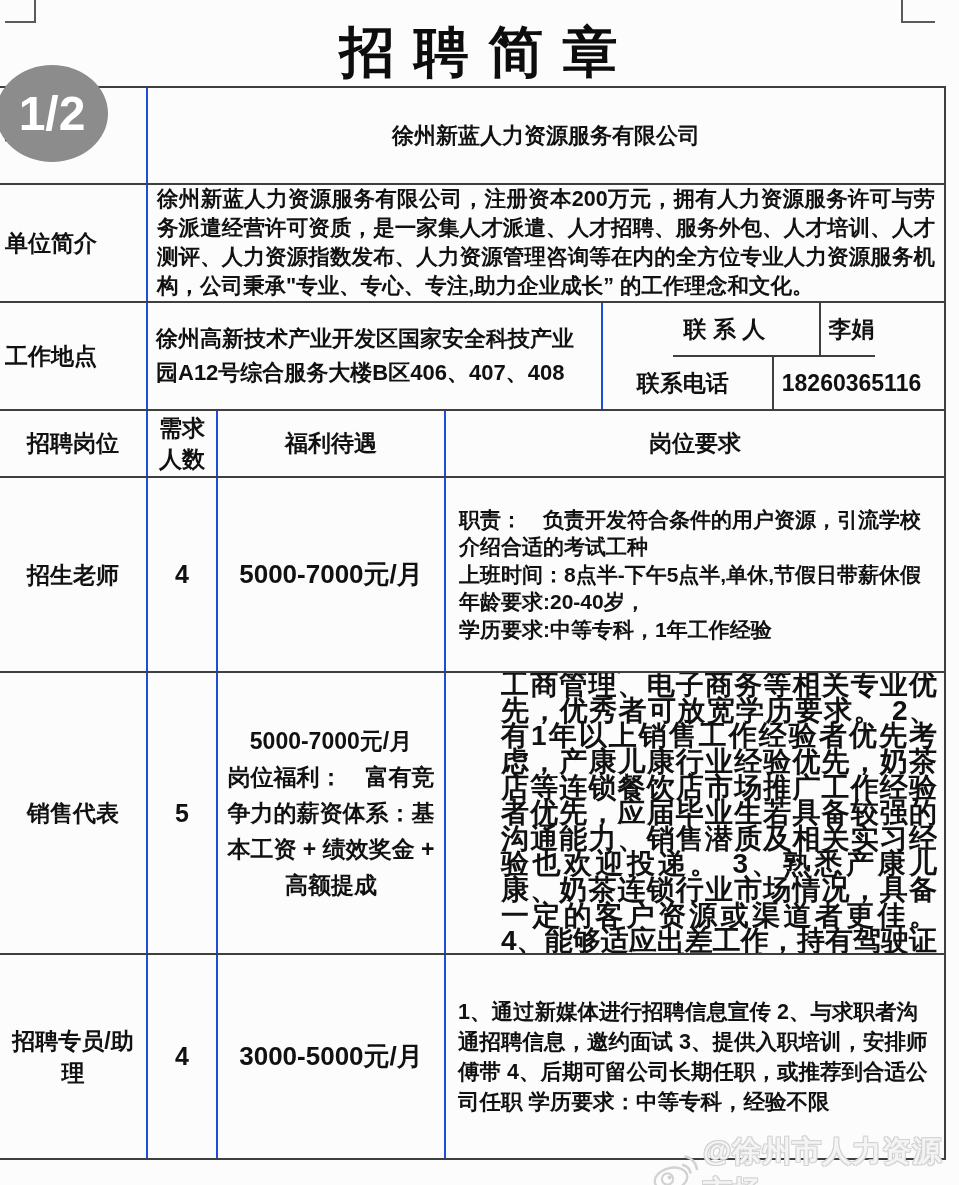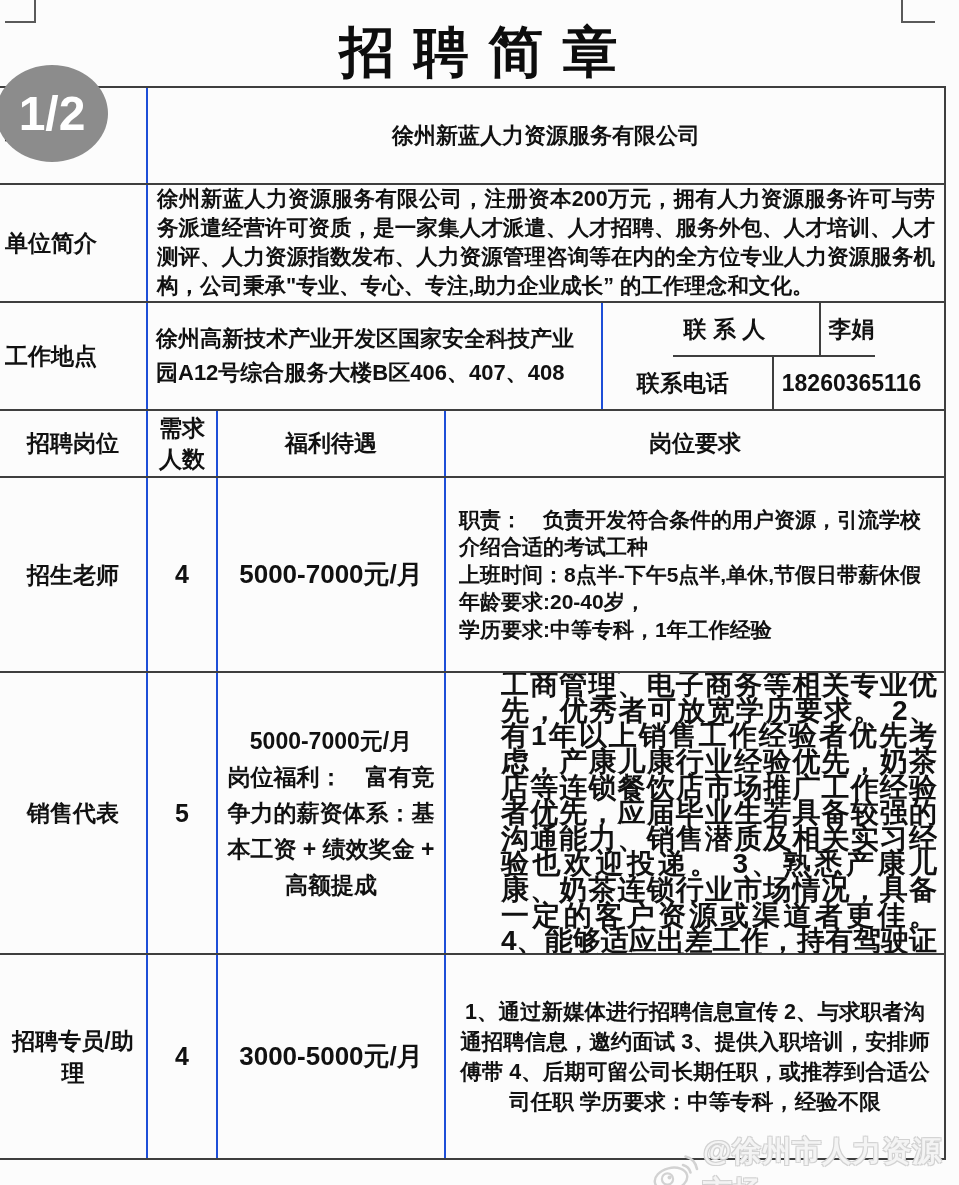--- a/index.html
+++ b/index.html
@@ -65,21 +65,21 @@
 
   .head-cell   { font-size:23px; text-align:center; }
   .pre         { white-space:pre-line; }
   .count-cell  { font-size:25px; }
   .salary      { font-size:26px; text-align:center; }
   .salary-sm   { font-size:23px; line-height:36px; text-align:center; }
   .req1 { font-size:21px; line-height:27.5px; text-align:left;
           padding:6px 10px 6px 13px; display:block; align-self:center; }
   .req2 { font-size:28px; line-height:25.6px; text-align:justify; text-align-last:center;
           text-indent:28px; padding:4px 7px; display:block; align-self:center;margin-left:48px; }
-  .req3 { font-size:21.5px; line-height:30px; text-align:center;
+  .req3 { font-size:21.5px; line-height:30px; 
           padding:6px 12px; display:block; align-self:center; }
   .vcen { display:flex; flex-direction:column; justify-content:center; }
 
   
   .watermark { position:absolute; left:652px; top:1132px; z-index:4;
                display:flex; align-items:center; gap:3px; }
   .wm-text { font-size:29px; letter-spacing:1px; color:#f4f4f4;
              text-shadow:1px 1px 0 #d2d2d2, -1px -1px 0 #d2d2d2,
                          1px -1px 0 #d2d2d2, -1px 1px 0 #d2d2d2; }
 </style>

